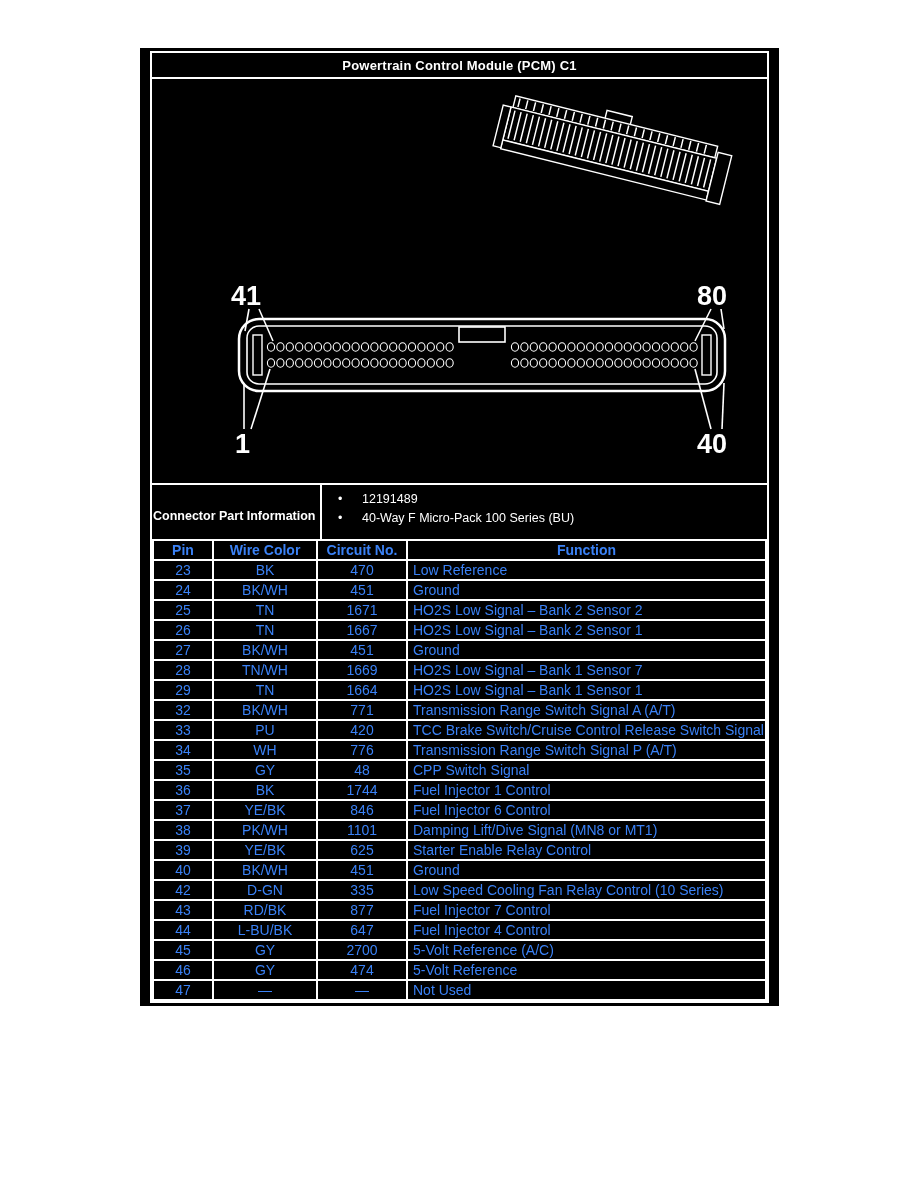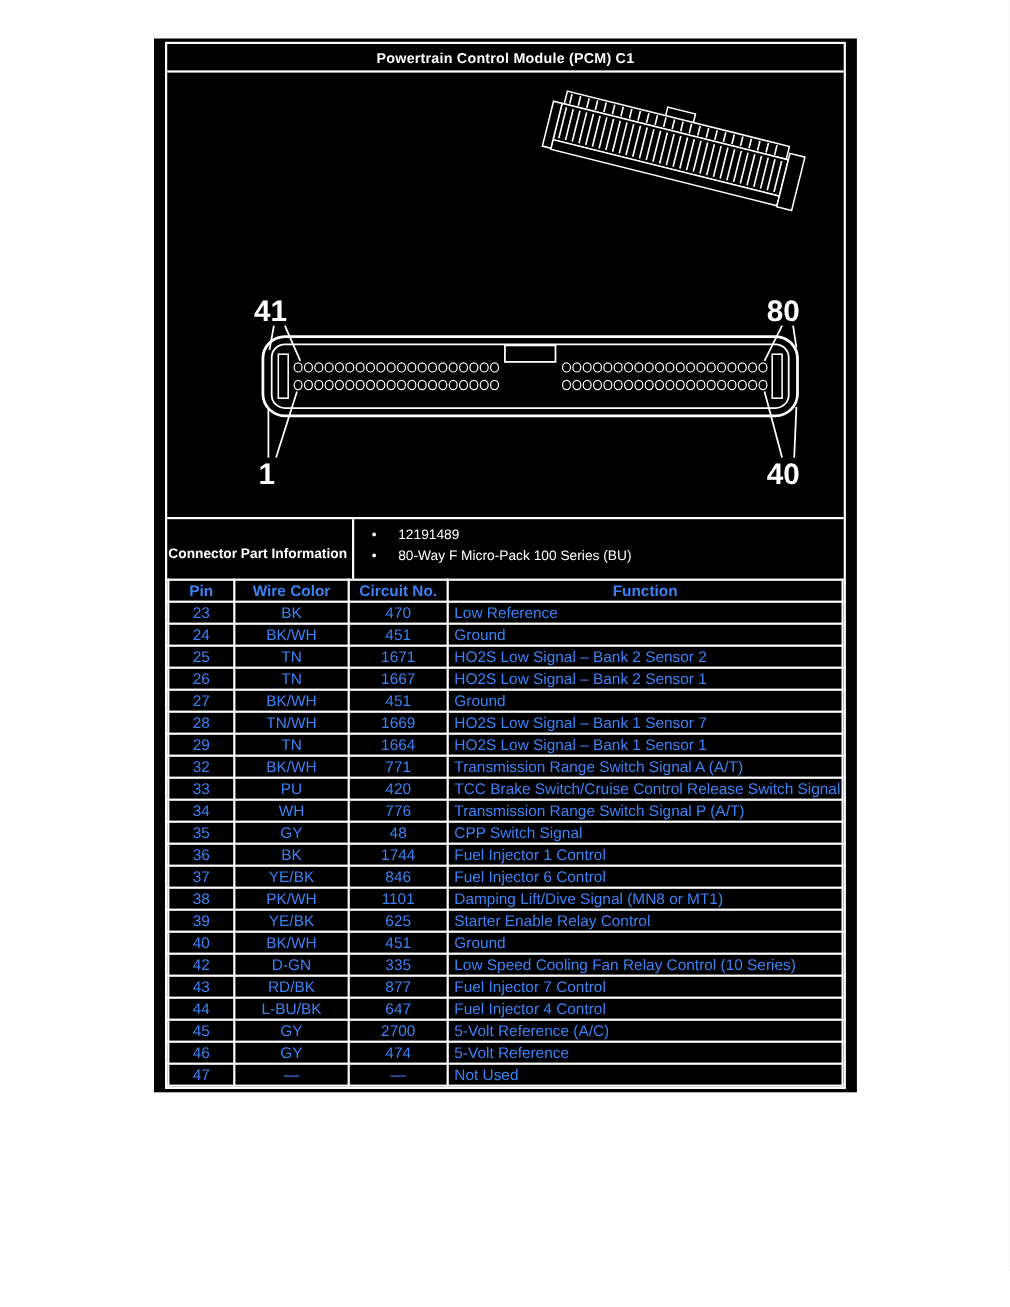--- a/index.html
+++ b/index.html
@@ -4,21 +4,21 @@
 <style>
   * { box-sizing: border-box; }
   html,body { margin:0; padding:0; }
   body {
     width: 918px; height: 1188px;
     background: #ffffff;
     font-family: "Liberation Sans", "DejaVu Sans", sans-serif;
   }
   .page { position: relative; width: 918px; height: 1188px; background:#fff; overflow:hidden; }
   .panel {
-    position: absolute; left: 140px; top: 35px; width: 639px;
+    position: absolute; left: 140px; top: 48px; width: 639px;
     background: #000; padding: 3px 10px;
   }
   .content { border: 2px solid #fff; background:#000; color:#fff; }
   .titlebar {
     border-bottom: 2px solid #fff;
     text-align: center; font-weight: bold; font-size: 13px;
     padding: 5px 0 4px 0; letter-spacing: .2px;
   }
   .diagram { position: relative; height: 404px; overflow: hidden; padding-left: 23px; }
   .diagram svg { display:block; }
@@ -185,21 +185,21 @@
 
       <div class="cpi-row">
         <div class="cpi-label">Connector Part Information</div>
         <div class="cpi-bullets">
           <div class="bullet-item">
             <span class="bullet">•</span>
             <span>12191489</span>
           </div>
           <div class="bullet-item">
             <span class="bullet">•</span>
-            <span>80-Way F Micro-Pack 100 Series (BU)</span>
+            <span>40-Way F Micro-Pack 100 Series (BU)</span>
           </div>
         </div>
       </div>
 
       <table class="pin-table">
         <colgroup>
           <col style="width:60px">
           <col style="width:104px">
           <col style="width:90px">
           <col>

